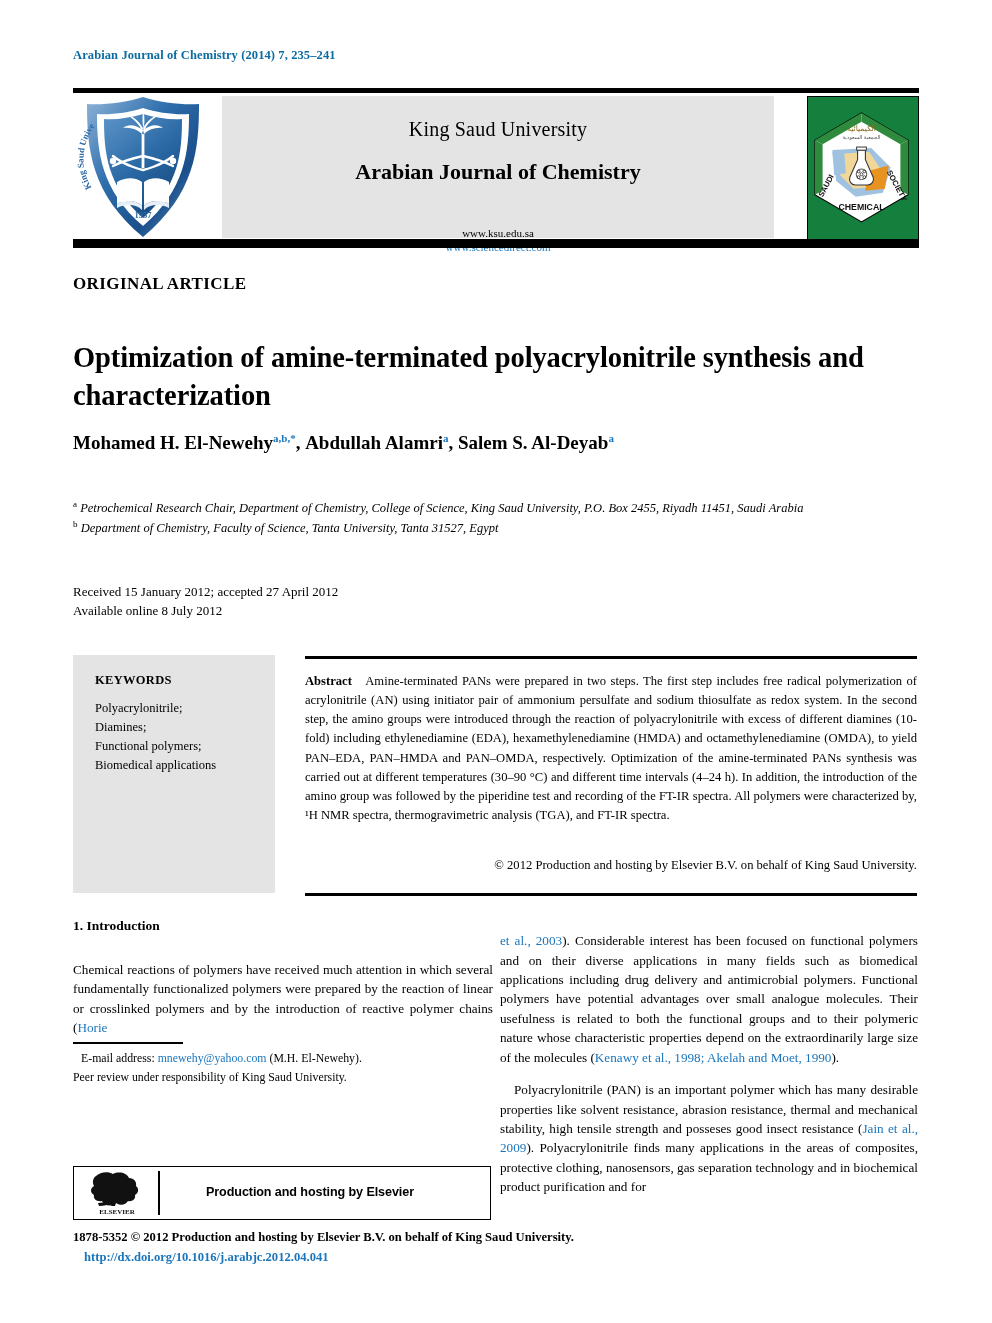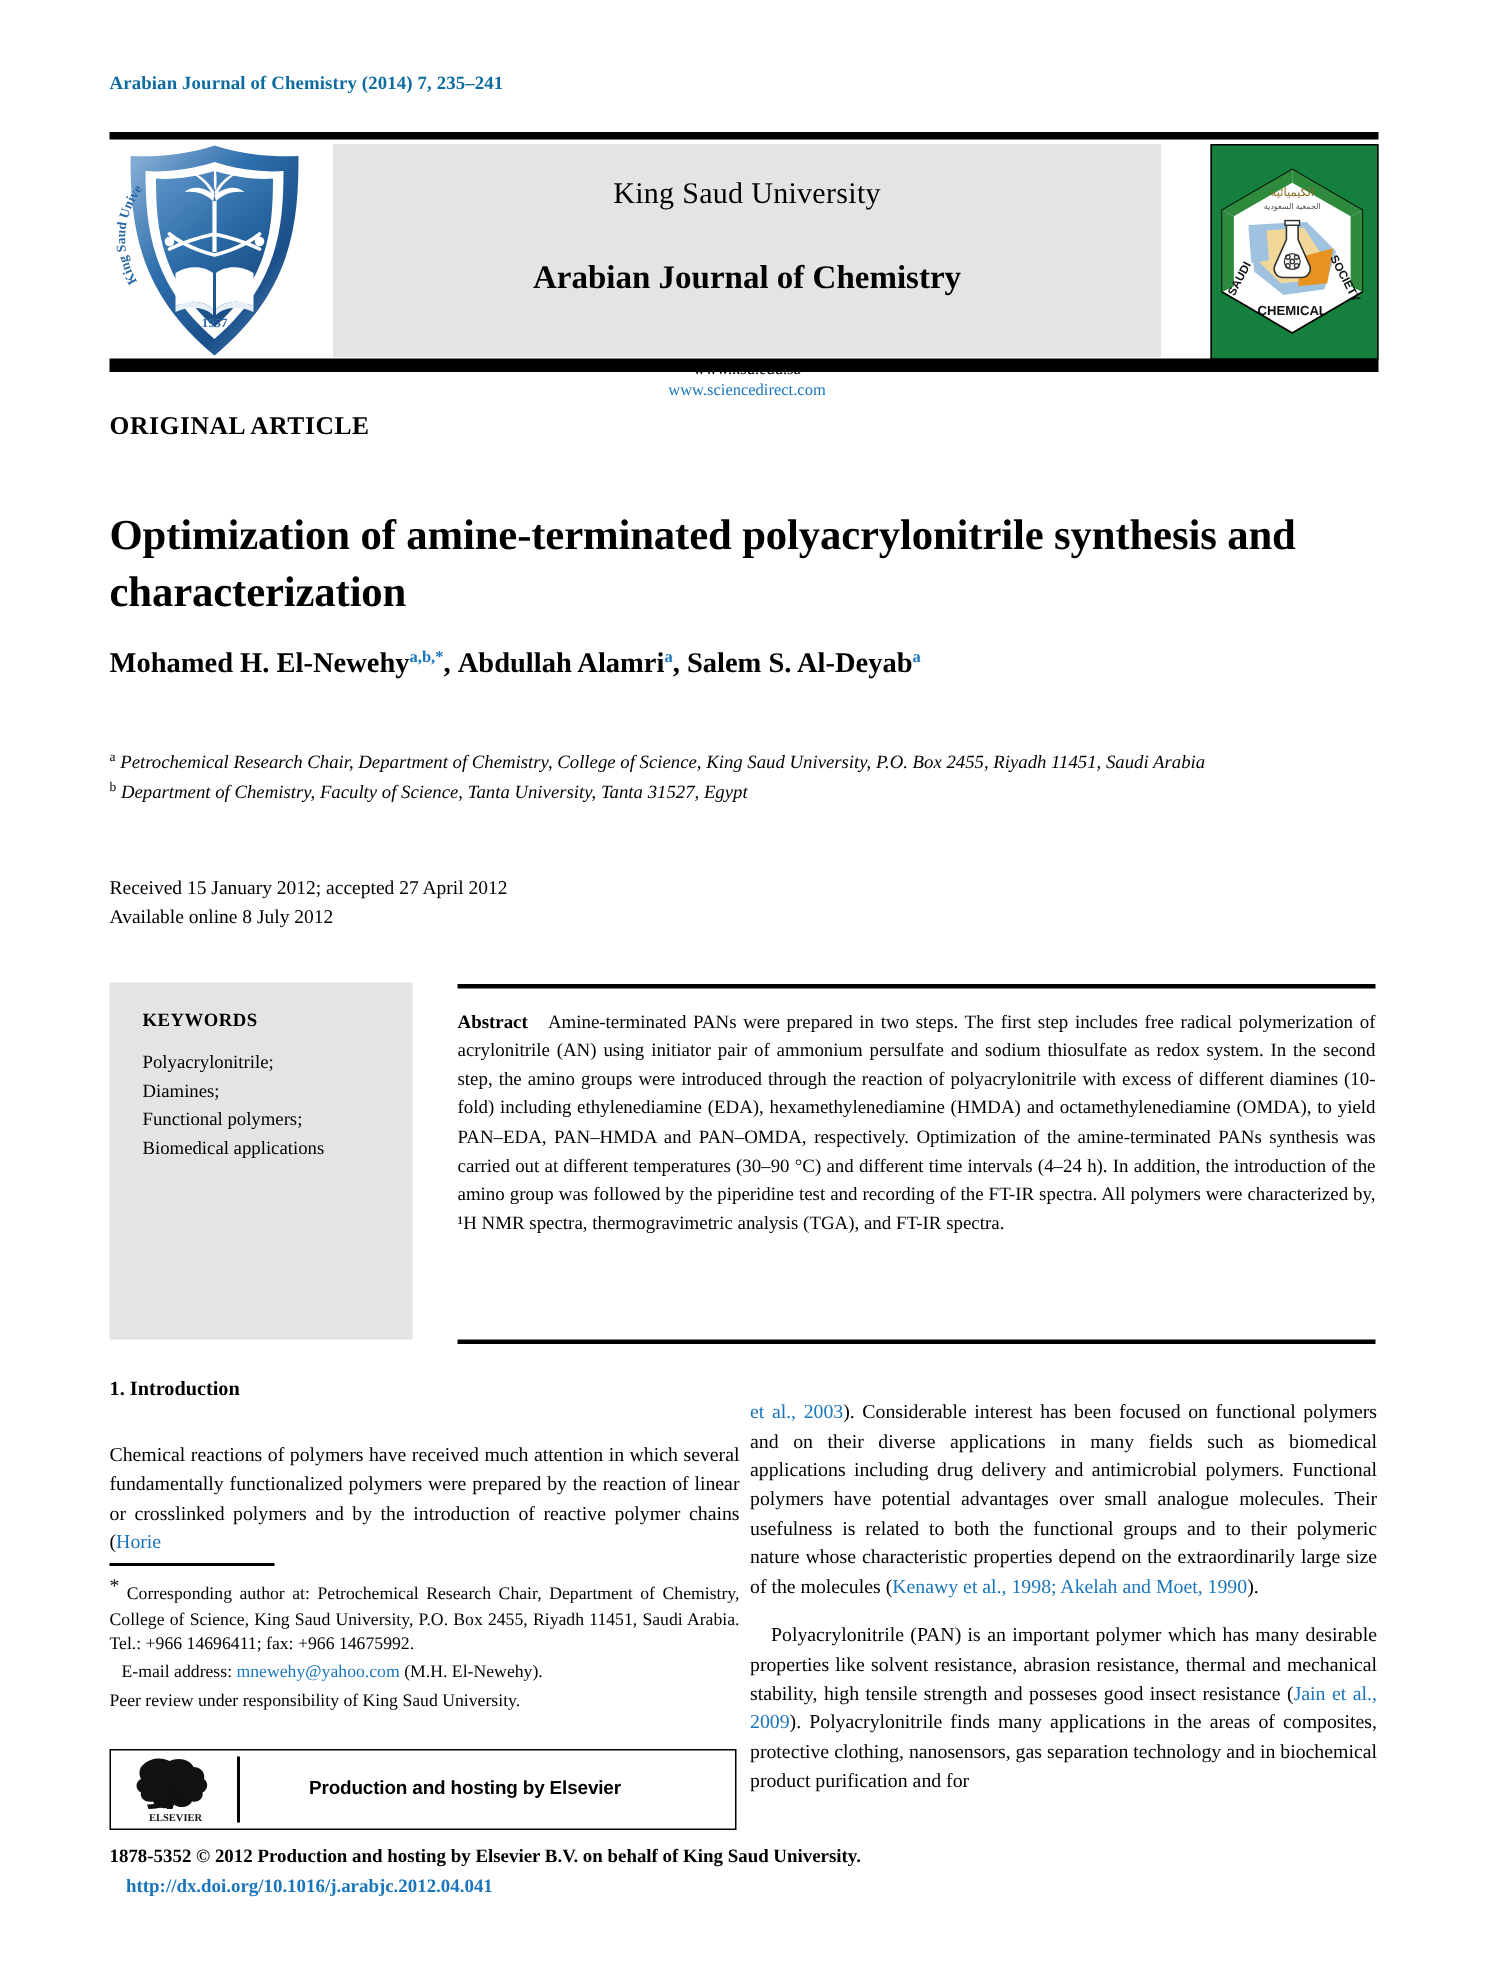--- a/index.html
+++ b/index.html
@@ -26,21 +26,21 @@
   .rule-bottom{position:absolute;left:73px;top:239px;width:846px;height:9px;background:#000;}
 
   .ksu-logo{position:absolute;left:0px;top:6px;width:140px;height:146px;}
   .scs-logo{position:absolute;right:0px;top:8px;width:110px;height:142px;border:1.5px solid #000;background:#15803d;}
   .center-panel{
     position:absolute;left:149px;top:8px;width:552px;height:142px;
     background:#e4e4e4;
     text-align:center;
   }
   .jn-univ{font-family:"Liberation Serif",serif;font-size:20px;margin-top:22px;letter-spacing:.2px;}
-  .jn-title{font-family:"Liberation Serif",serif;font-size:22px;font-weight:bold;margin-top:31px;}
+  .jn-title{font-family:"Liberation Serif",serif;font-size:22px;font-weight:bold;margin-top:18px;}
   .jn-url1{font-size:11px;margin-top:42px;color:#000;}
   .jn-url2{font-size:11px;margin-top:2px;color:#1a75bb;}
 
   
   .article-type{
     position:absolute;left:73px;top:274px;
     font-size:17px;font-weight:bold;letter-spacing:.4px;
   }
 
   
@@ -262,35 +262,35 @@
     <div class="kw-list" style="white-space:pre-line;">Polyacrylonitrile;
 Diamines;
 Functional polymers;
 Biomedical applications</div>
   </div>
 
   <div class="abs-rule-top"></div>
   <div class="abstract">
     <span class="lbl">Abstract</span>&nbsp;&nbsp;&nbsp;<span>Amine-terminated PANs were prepared in two steps. The first step includes free radical polymerization of acrylonitrile (AN) using initiator pair of ammonium persulfate and sodium thiosulfate as redox system. In the second step, the amino groups were introduced through the reaction of polyacrylonitrile with excess of different diamines (10-fold) including ethylenediamine (EDA), hexamethylenediamine (HMDA) and octamethylenediamine (OMDA), to yield PAN–EDA, PAN–HMDA and PAN–OMDA, respectively. Optimization of the amine-terminated PANs synthesis was carried out at different temperatures (30–90 °C) and different time intervals (4–24 h). In addition, the introduction of the amino group was followed by the piperidine test and recording of the FT-IR spectra. All polymers were characterized by, ¹H NMR spectra, thermogravimetric analysis (TGA), and FT-IR spectra.</span>
   </div>
+  <div class="abs-copy">© 2012 Production and hosting by Elsevier B.V. on behalf of King Saud University.</div>
   <div class="abs-rule-bot"></div>
 
   <div class="col-left">
     <div class="sec-head">1. Introduction</div>
     <p class="para"><span>Chemical reactions of polymers have received much attention in which several fundamentally functionalized polymers were prepared by the reaction of linear or crosslinked polymers and by the introduction of reactive polymer chains (</span><span class="ref">Horie</span></p>
   </div>
 
   <div class="col-right">
     <p class="para"><span class="ref">et al., 2003</span><span>). Considerable interest has been focused on functional polymers and on their diverse applications in many fields such as biomedical applications including drug delivery and antimicrobial polymers. Functional polymers have potential advantages over small analogue molecules. Their usefulness is related to both the functional groups and to their polymeric nature whose characteristic properties depend on the extraordinarily large size of the molecules (</span><span class="ref">Kenawy et al., 1998; Akelah and Moet, 1990</span><span>).</span></p>
     <p class="para"><span>Polyacrylonitrile (PAN) is an important polymer which has many desirable properties like solvent resistance, abrasion resistance, thermal and mechanical stability, high tensile strength and posseses good insect resistance (</span><span class="ref">Jain et al., 2009</span><span>). Polyacrylonitrile finds many applications in the areas of composites, protective clothing, nanosensors, gas separation technology and in biochemical product purification and for</span></p>
   </div>
 
   <div class="fn-rule"></div>
   <div class="footnote">
-    <div><span class="star">*</span>&nbsp;<span>Corresponding author at: Petrochemical Research Chair, Department of Chemistry, College of Science, King Saud University, P.O. Box 2455, Riyadh 11451, Saudi Arabia. Tel.: +966 14696411; fax: +966 14675992.</span></div>
     <div class="fn-email"><span>E-mail address:</span> <span class="mailto">mnewehy@yahoo.com</span> <span>(M.H. El-Newehy).</span></div>
     <div class="fn-peer">Peer review under responsibility of King Saud University.</div>
   </div>
 
   <div class="els-box">
     <div class="els-logo">
       <svg viewBox="0 0 62 46" width="62" height="46">
         <g fill="#111">
           <path d="M10 6 C14 2 22 1 27 4 C33 1 41 3 43 8 C48 8 51 12 50 16 C53 18 53 23 49 25 C50 29 46 32 42 31 C40 35 34 36 30 33 C26 37 18 36 16 31 C11 32 7 29 8 25 C4 23 4 18 8 16 C6 12 7 8 10 6 Z"></path>
           <path d="M26 22 C28 26 27 31 25 36 L29 36 C31 30 32 26 31 21 Z"></path>

